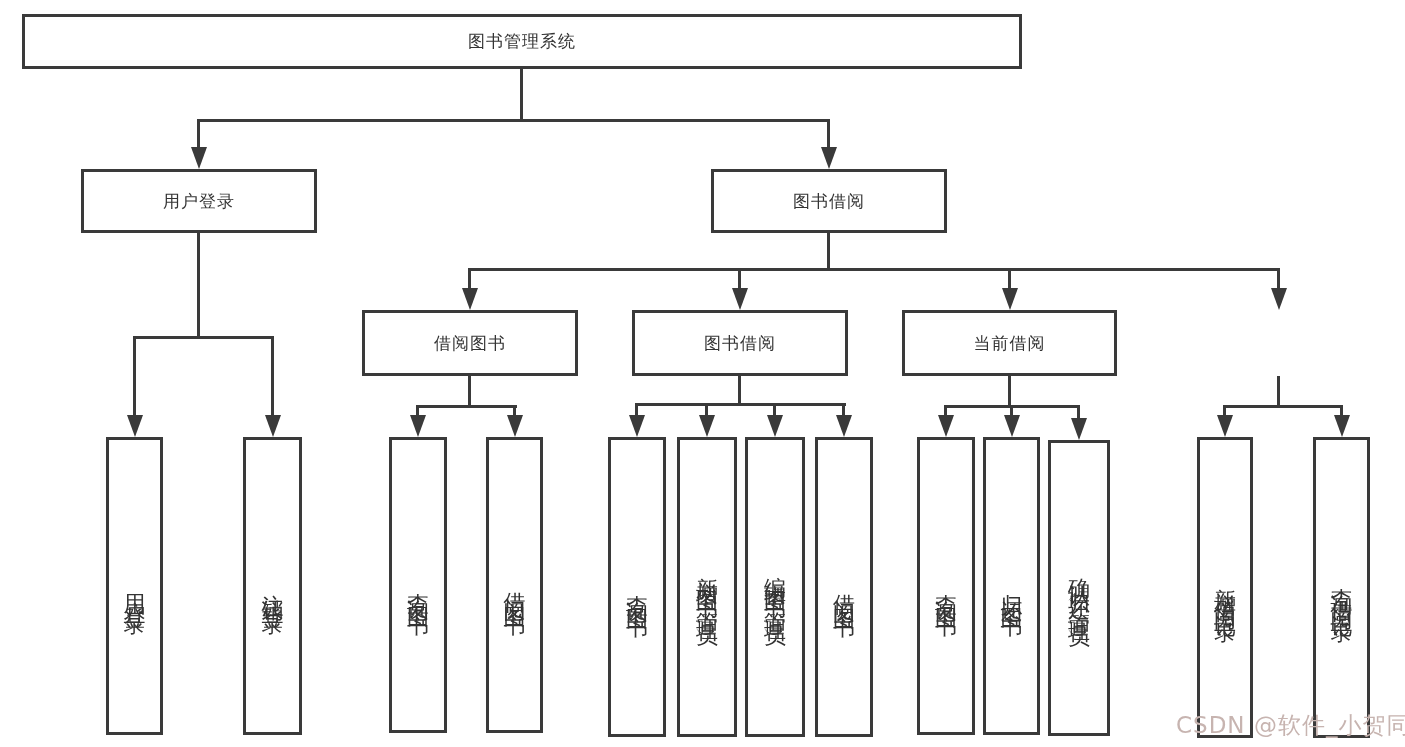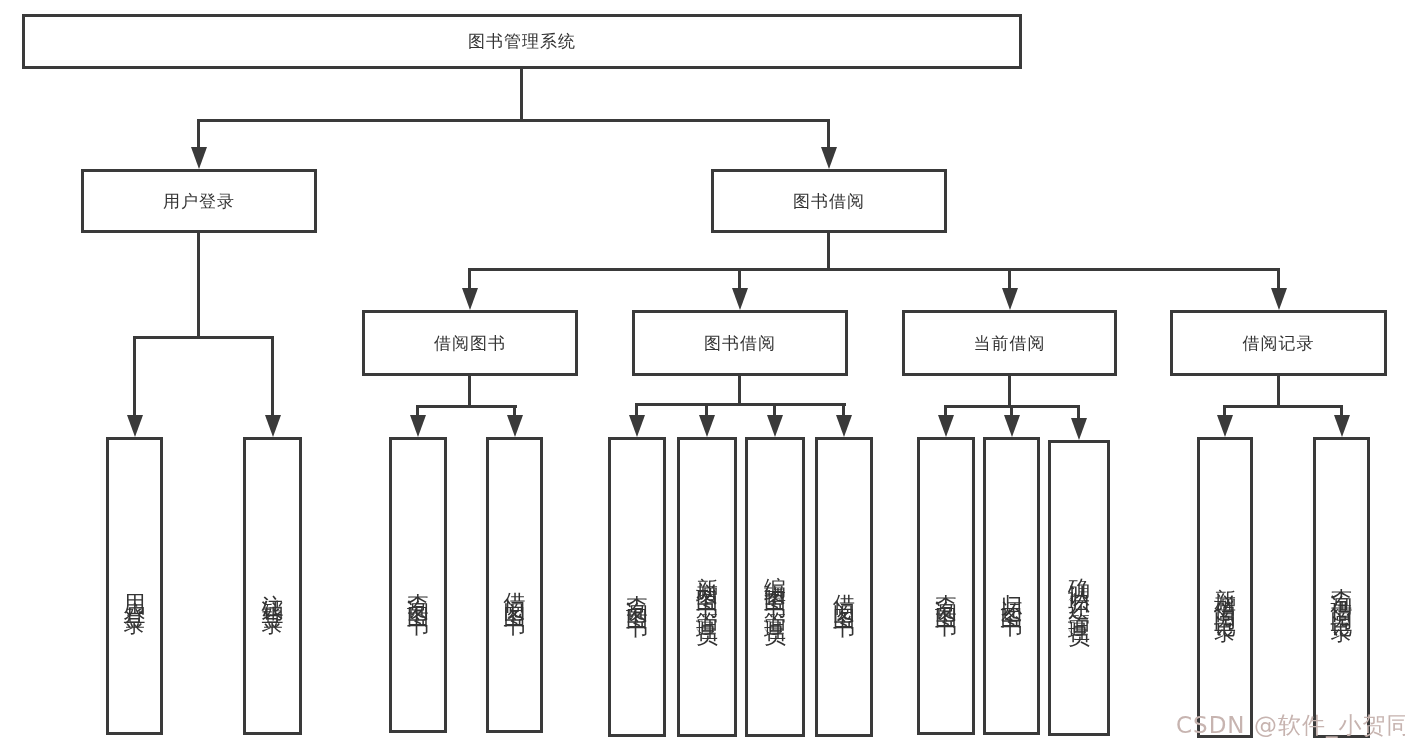--- a/index.html
+++ b/index.html
@@ -89,23 +89,20 @@
 
   <div class="box" style="left:362px;top:310px;width:216px;height:66px;">
     <span class="hlabel">借阅图书</span>
   </div>
   <div class="box" style="left:902px;top:310px;width:215px;height:66px;">
     <span class="hlabel">当前借阅</span>
   </div>
   <div class="box" style="left:632px;top:310px;width:216px;height:66px;">
     <span class="hlabel">图书借阅</span>
   </div>
-  <div class="box" style="left:1170px;top:310px;width:217px;height:66px;">
-    <span class="hlabel">借阅记录</span>
-  </div>
 
   <div class="ln" style="left:468px;top:376px;width:3px;height:31px;"></div>
   <div class="ln" style="left:416px;top:405px;width:101px;height:3px;"></div>
   <div class="ln" style="left:416px;top:405px;width:3px;height:14px;"></div>
   <div class="ar" style="left:410px;top:415px;"></div>
   <div class="ln" style="left:513px;top:405px;width:3px;height:14px;"></div>
   <div class="ar" style="left:507px;top:415px;"></div>
 
   <div class="ln" style="left:738px;top:376px;width:3px;height:29px;"></div>
   <div class="ln" style="left:635px;top:403px;width:211px;height:3px;"></div>

